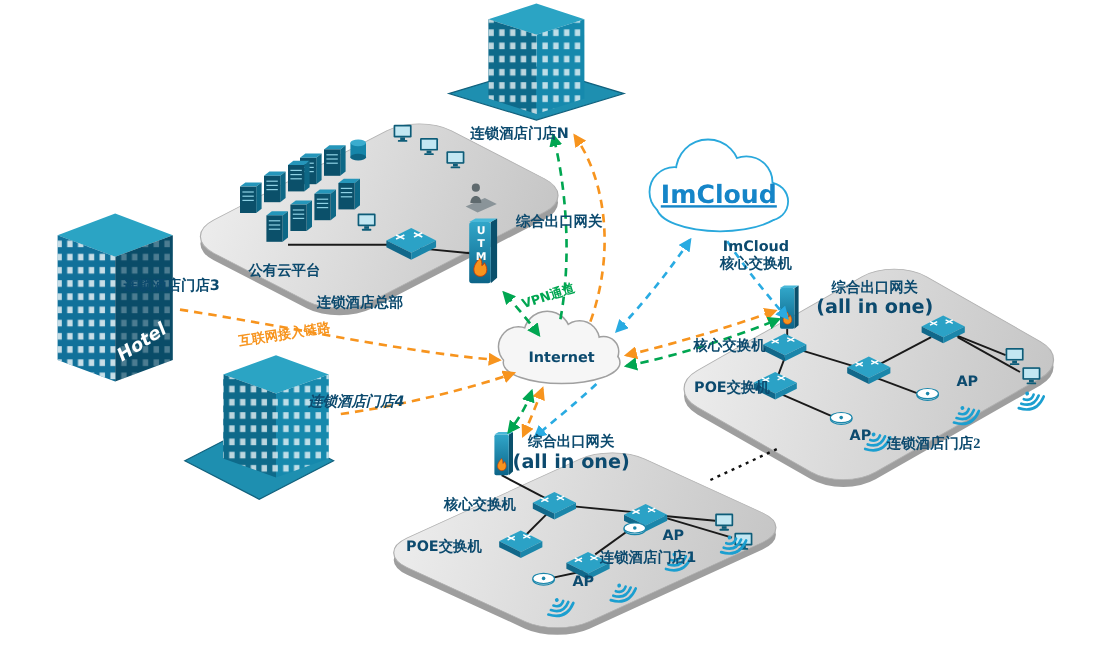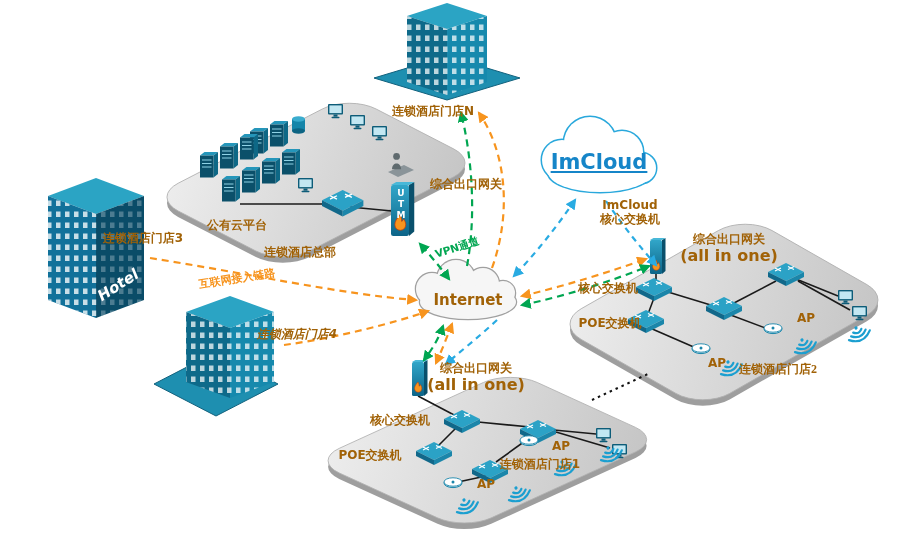--- a/index.html
+++ b/index.html
@@ -1,26 +1,26 @@
 <!DOCTYPE html>
 <html><head>
 <meta charset="utf-8">
 <style>
   * { margin:0; padding:0; box-sizing:border-box; }
   body { background:#fff; font-family:"DejaVu Sans", sans-serif; }
   #stage { position:relative; width:922px; height:544px; background:#fff; overflow:hidden; }
   #scene { position:absolute; left:0; top:0; }
-  .lbl { position:absolute; font-weight:700; font-size:12px; color:#a16207;
+  .lbl { position:absolute; font-weight:700; font-size:12px; color:#0c4a6e;
          white-space:nowrap; transform:translateX(-50%); text-align:center; line-height:1.2;
          font-family:"DejaVu Sans", sans-serif; }
   .lbl .sub { font-size:16px; }
   .lbl.la { transform:none; text-align:left; }
   .lbl.orange { color:#f7941e; font-size:11px; }
   .lbl.green  { color:#00a651; font-size:10.5px; }
-  .lbl.internet { font-size:15px; }
+  .lbl.internet { font-size:12px; }
   .lbl.imcloud { font-size:21px; color:#1585c8; text-decoration:underline; }
   .lbl.hotel { color:#fff; font-style:italic; font-size:15px; }
   .utm { position:absolute; writing-mode:vertical-rl; text-orientation:upright;
          color:#fff; font-weight:700; font-size:9px; letter-spacing:1px;
          font-family:"DejaVu Sans", sans-serif; }
 </style>
 </head>
 <body>
 
 <div id="stage">

